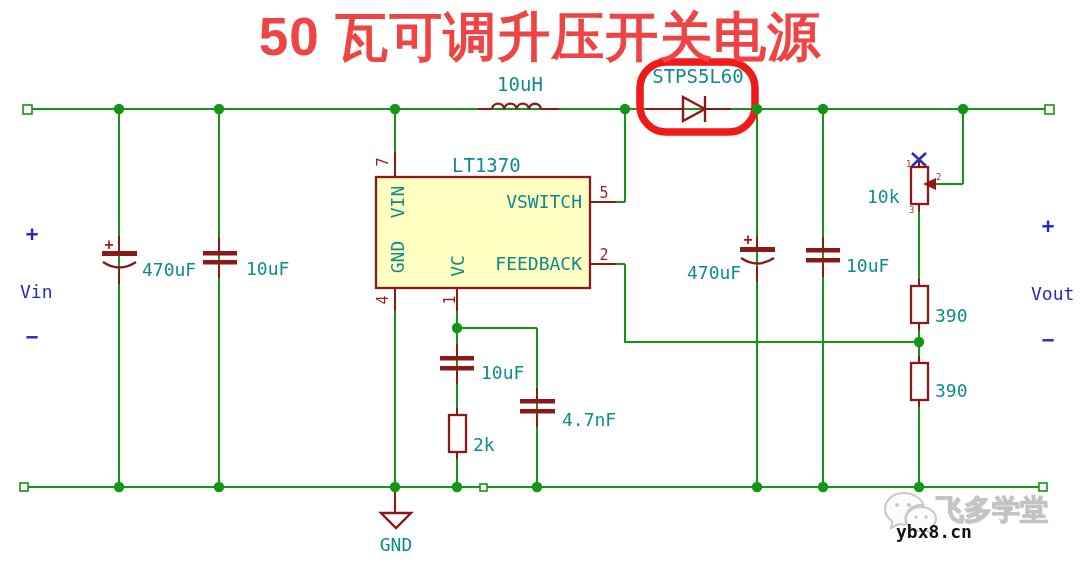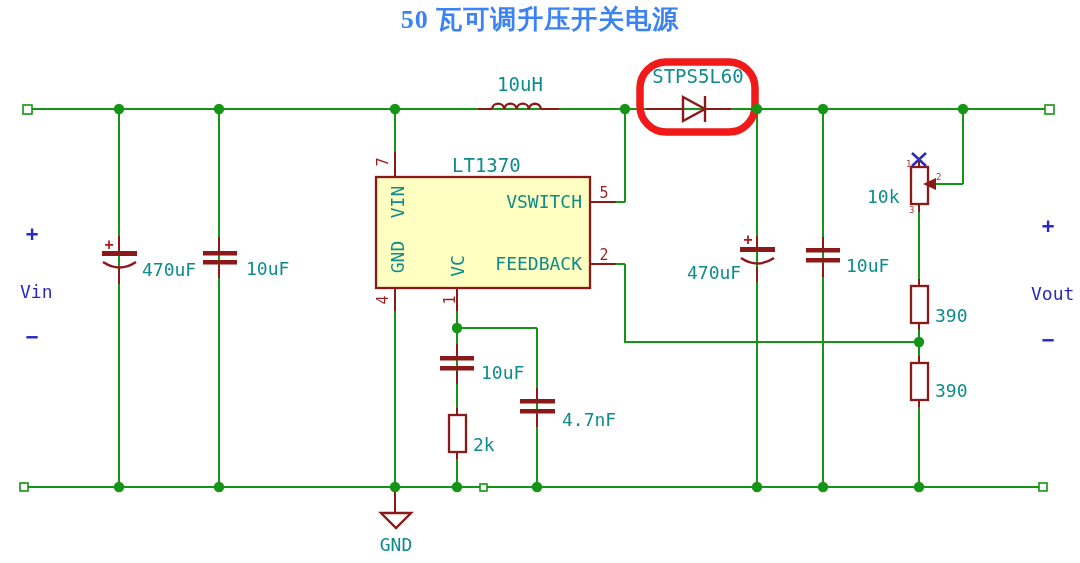--- a/index.html
+++ b/index.html
@@ -1,20 +1,20 @@
 <!DOCTYPE html>
 <html><head>
 <meta charset="utf-8">
 <style>
   html,body{margin:0;padding:0;background:#ffffff;}
   .stage{position:relative;width:1080px;height:563px;background:#ffffff;overflow:hidden;
          font-family:"DejaVu Sans Mono","Liberation Mono",monospace;}
   .title{position:absolute;left:0;top:2px;width:100%;text-align:center;
-         font-family:Liberation Serif, serif;
-         font-weight:bold;font-size:26px;letter-spacing:1px;color:#3b82f6;}
+         font-family:Liberation Sans, sans-serif;
+         font-weight:bold;font-size:53px;letter-spacing:1px;color:#ef4444;}
   svg text{font-family:"DejaVu Sans Mono","Liberation Mono",monospace;}
   .lbl{fill:#0e8c8c;font-size:18px;}
   .lbl-big{fill:#0e8c8c;font-size:19px;}
   .pinnum{fill:#9c1f1f;font-size:15px;}
   .pinsm{fill:#b03030;font-size:9px;}
   .plus-red{fill:#b01818;font-size:15px;font-weight:bold;}
   .port{fill:#2929c8;font-size:18px;}
   .portsign{fill:#2929c8;font-size:21px;font-weight:bold;}
   .wire{stroke:#159515;stroke-width:2;fill:none;}
   .redline{stroke:#8c1919;stroke-width:2;fill:none;}
@@ -181,14 +181,28 @@
     <g>
       <rect class="term" x="23" y="105" width="9" height="9"></rect>
       <rect class="term" x="1045" y="105" width="9" height="9"></rect>
       <rect class="term" x="20" y="483" width="8" height="8"></rect>
       <rect class="term" x="1039" y="483" width="8" height="8"></rect>
       <rect class="term" x="480" y="484" width="7" height="7" stroke-width="1.2"></rect>
     </g>
   </svg>
 
   
+  <div class="watermark">
+    <svg width="56" height="46" viewBox="0 0 56 46" style="position:absolute;left:2px;top:2px;">
+      <g fill="#fbfbfb" stroke="#c8c8c8" stroke-width="2">
+        <path d="M22 2 C11 2 3 9 3 18 c0 5 3 9.5 7.5 12.3 L9 37 l7.5-4 c1.8 .4 3.6 .6 5.5 .6 1 0 2 -.1 3 -.2 -1 -1.8 -1.6 -3.8 -1.6 -5.9 0 -7.6 7 -13.5 15.6 -13.5 .8 0 1.6 0 2.4 .1 C39.5 7.3 31.6 2 22 2 z"></path>
+        <path d="M39 16 c-8.3 0-15 5.4-15 12 0 6.6 6.7 12 15 12 1.7 0 3.4-.2 4.9-.7 l5.6 3 -1.2-5.3 c3.5-2.2 5.7-5.5 5.7-9 0-6.6-6.7-12-15-12z"></path>
+      </g>
+      <circle cx="15" cy="14" r="2" fill="#c8c8c8"></circle>
+      <circle cx="27" cy="14" r="2" fill="#c8c8c8"></circle>
+      <circle cx="34" cy="26" r="1.7" fill="#c8c8c8"></circle>
+      <circle cx="44" cy="26" r="1.7" fill="#c8c8c8"></circle>
+    </svg>
+    <span class="wm-brand">飞多学堂</span>
+    <span class="wm-site">ybx8.cn</span>
+  </div>
 
 </div>
 
 </body></html>

